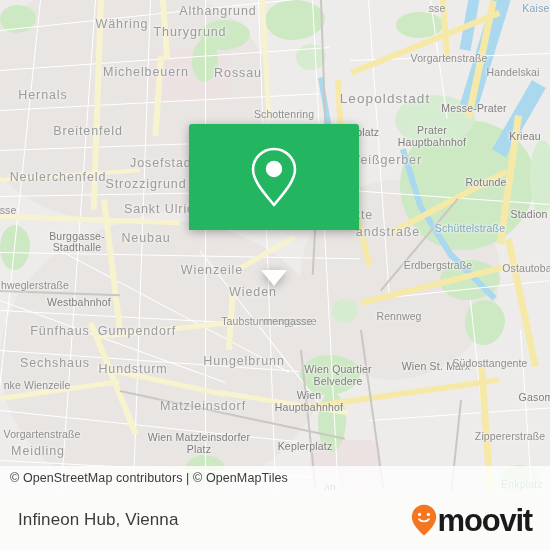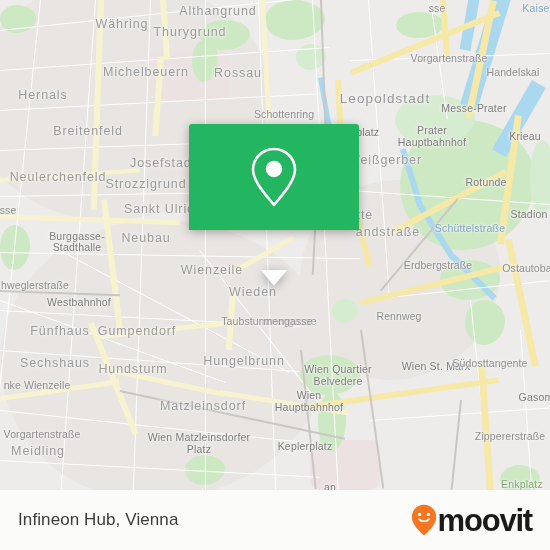--- a/index.html
+++ b/index.html
@@ -281,20 +281,23 @@
   <div class="popup">
     <div class="popup-head">
       <svg class="pin-svg" viewBox="0 0 54 64">
         <path d="M27 4 C15.5 4 6 13.2 6 24.6 C6 36.5 19 50 27 60 C35 50 48 36.5 48 24.6 C48 13.2 38.5 4 27 4 Z" fill="none" stroke="#ffffff" stroke-width="2.6" stroke-linejoin="round"></path>
         <circle cx="27" cy="24" r="8.2" fill="#ffffff"></circle>
       </svg>
     </div>
     <div class="popup-tail"></div>
   </div>
 
+  <div class="attrib">
+    <span>© OpenStreetMap contributors | © OpenMapTiles</span>
+  </div>
 
   <div class="footer">
     <div class="footer-title">Infineon Hub, Vienna</div>
     <div class="brand">
       <svg class="brand-pin" viewBox="0 0 26 32">
         <path d="M13 0.8 C6.2 0.8 0.8 6.2 0.8 13 C0.8 20.4 9 28 13 31.4 C17 28 25.2 20.4 25.2 13 C25.2 6.2 19.8 0.8 13 0.8 Z" fill="#f47621"></path>
         <circle cx="8.6" cy="10.4" r="1.65" fill="#ffffff"></circle>
         <circle cx="17.4" cy="10.4" r="1.65" fill="#ffffff"></circle>
         <path d="M8.2 15.2 C10.3 18.1 15.7 18.1 17.8 15.2" fill="none" stroke="#ffffff" stroke-width="1.9" stroke-linecap="round"></path>
       </svg>

